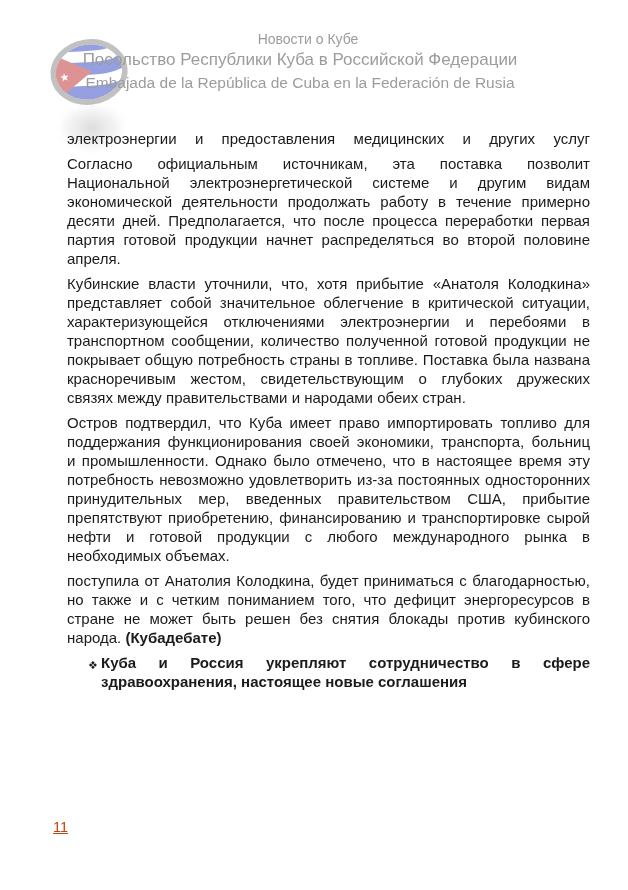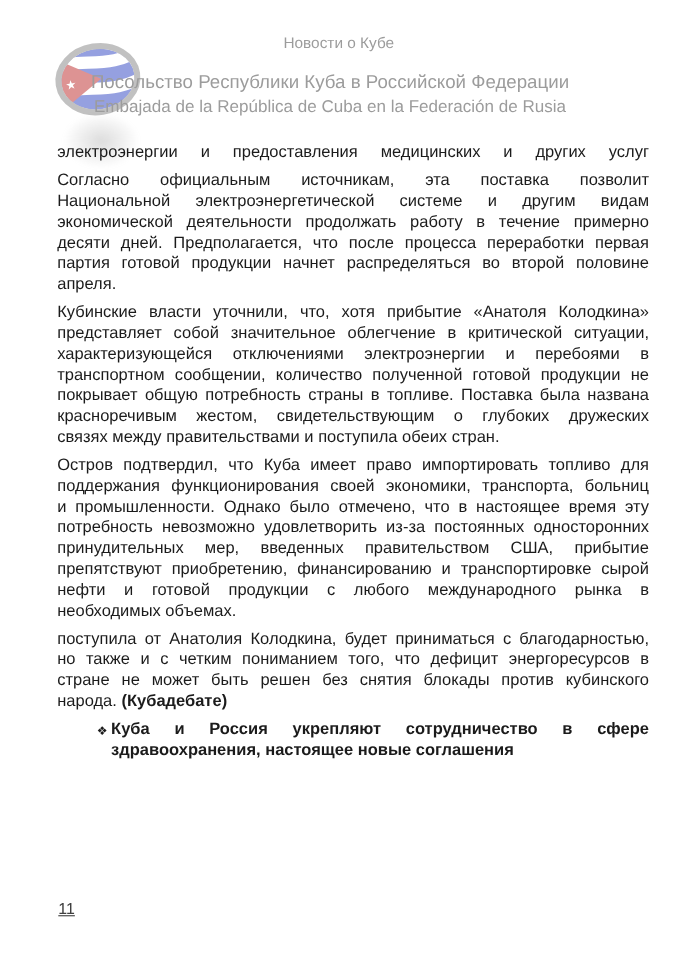--- a/index.html
+++ b/index.html
@@ -20,45 +20,45 @@
     background: radial-gradient(ellipse at center, rgba(140,140,140,0.30) 0%, rgba(140,140,140,0.0) 68%);
     filter: blur(2px);
     pointer-events: none;
   }
 
   
   .header {
     position: absolute; top: 31px; left: 0; width: 600px;
     text-align: center; color: #9c9c9c; z-index: 1;
   }
-  .header .h1 { font-size: 14px;   line-height: 17px; margin-bottom: 18px; padding-left: 16px;  }
+  .header .h1 { font-size: 14px;   line-height: 17px; margin-bottom: 3px; padding-left: 16px;  }
   .header .h2 { font-size: 17px; line-height: 18px; margin-bottom: 5px;  }
   .header .h3 { font-size: 15.5px; line-height: 18px; }
 
   
   .bodytext {
     position: absolute; top: 129px; left: 52px; width: 538px;
     font-size: 15px; line-height: 19px; color: #1b1b1b; z-index: 1;
   }
-  .para { margin-bottom: 6px; }
+  .para { margin-bottom: 6px; margin-left: 15px; }
   .line { text-align: justify; text-align-last: justify; white-space: normal; }
   .line.last { text-align: left; text-align-last: left; }
   .line b { font-weight: 700; }
 
   
   .bullet { position: relative; padding-left: 49px; font-weight: 700; margin-top: 1px; }
   .bullet .marker {
     position: absolute; left: 36px; top: 3px;
     font-size: 11px; font-weight: 400; color: #1b1b1b;
   }
 
   
   .pagenum {
     position: absolute; left: 53px; top: 819px;
-    font-size: 14.5px; color: #404040; text-decoration: underline;
+    font-size: 14.5px; color: #c2410c; text-decoration: underline;
   }
 </style>
 </head>
 <body>
 
 <div class="page">
 
   <div class="logo-wrap">
     <div class="logo-shadow"></div>
     <svg width="86" height="96" viewBox="0 0 86 96" style="opacity:0.55">
@@ -100,21 +100,21 @@
           <div class="line">партия готовой продукции начнет распределяться во второй половине</div>
           <div class="line last">апреля.</div>
         </div>
         <div class="para">
           <div class="line">Кубинские власти уточнили, что, хотя прибытие «Анатоля Колодкина»</div>
           <div class="line">представляет собой значительное облегчение в критической ситуации,</div>
           <div class="line">характеризующейся отключениями электроэнергии и перебоями в</div>
           <div class="line">транспортном сообщении, количество полученной готовой продукции не</div>
           <div class="line">покрывает общую потребность страны в топливе. Поставка была названа</div>
           <div class="line">красноречивым жестом, свидетельствующим о глубоких дружеских</div>
-          <div class="line last">связях между правительствами и поступила обеих стран.</div>
+          <div class="line last">связях между правительствами и народами обеих стран.</div>
         </div>
         <div class="para">
           <div class="line">Остров подтвердил, что Куба имеет право импортировать топливо для</div>
           <div class="line">поддержания функционирования своей экономики, транспорта, больниц</div>
           <div class="line">и промышленности. Однако было отмечено, что в настоящее время эту</div>
           <div class="line">потребность невозможно удовлетворить из-за постоянных односторонних</div>
           <div class="line">принудительных мер, введенных правительством США, прибытие</div>
           <div class="line">препятствуют приобретению, финансированию и транспортировке сырой</div>
           <div class="line">нефти и готовой продукции с любого международного рынка в</div>
           <div class="line last">необходимых объемах.</div>

